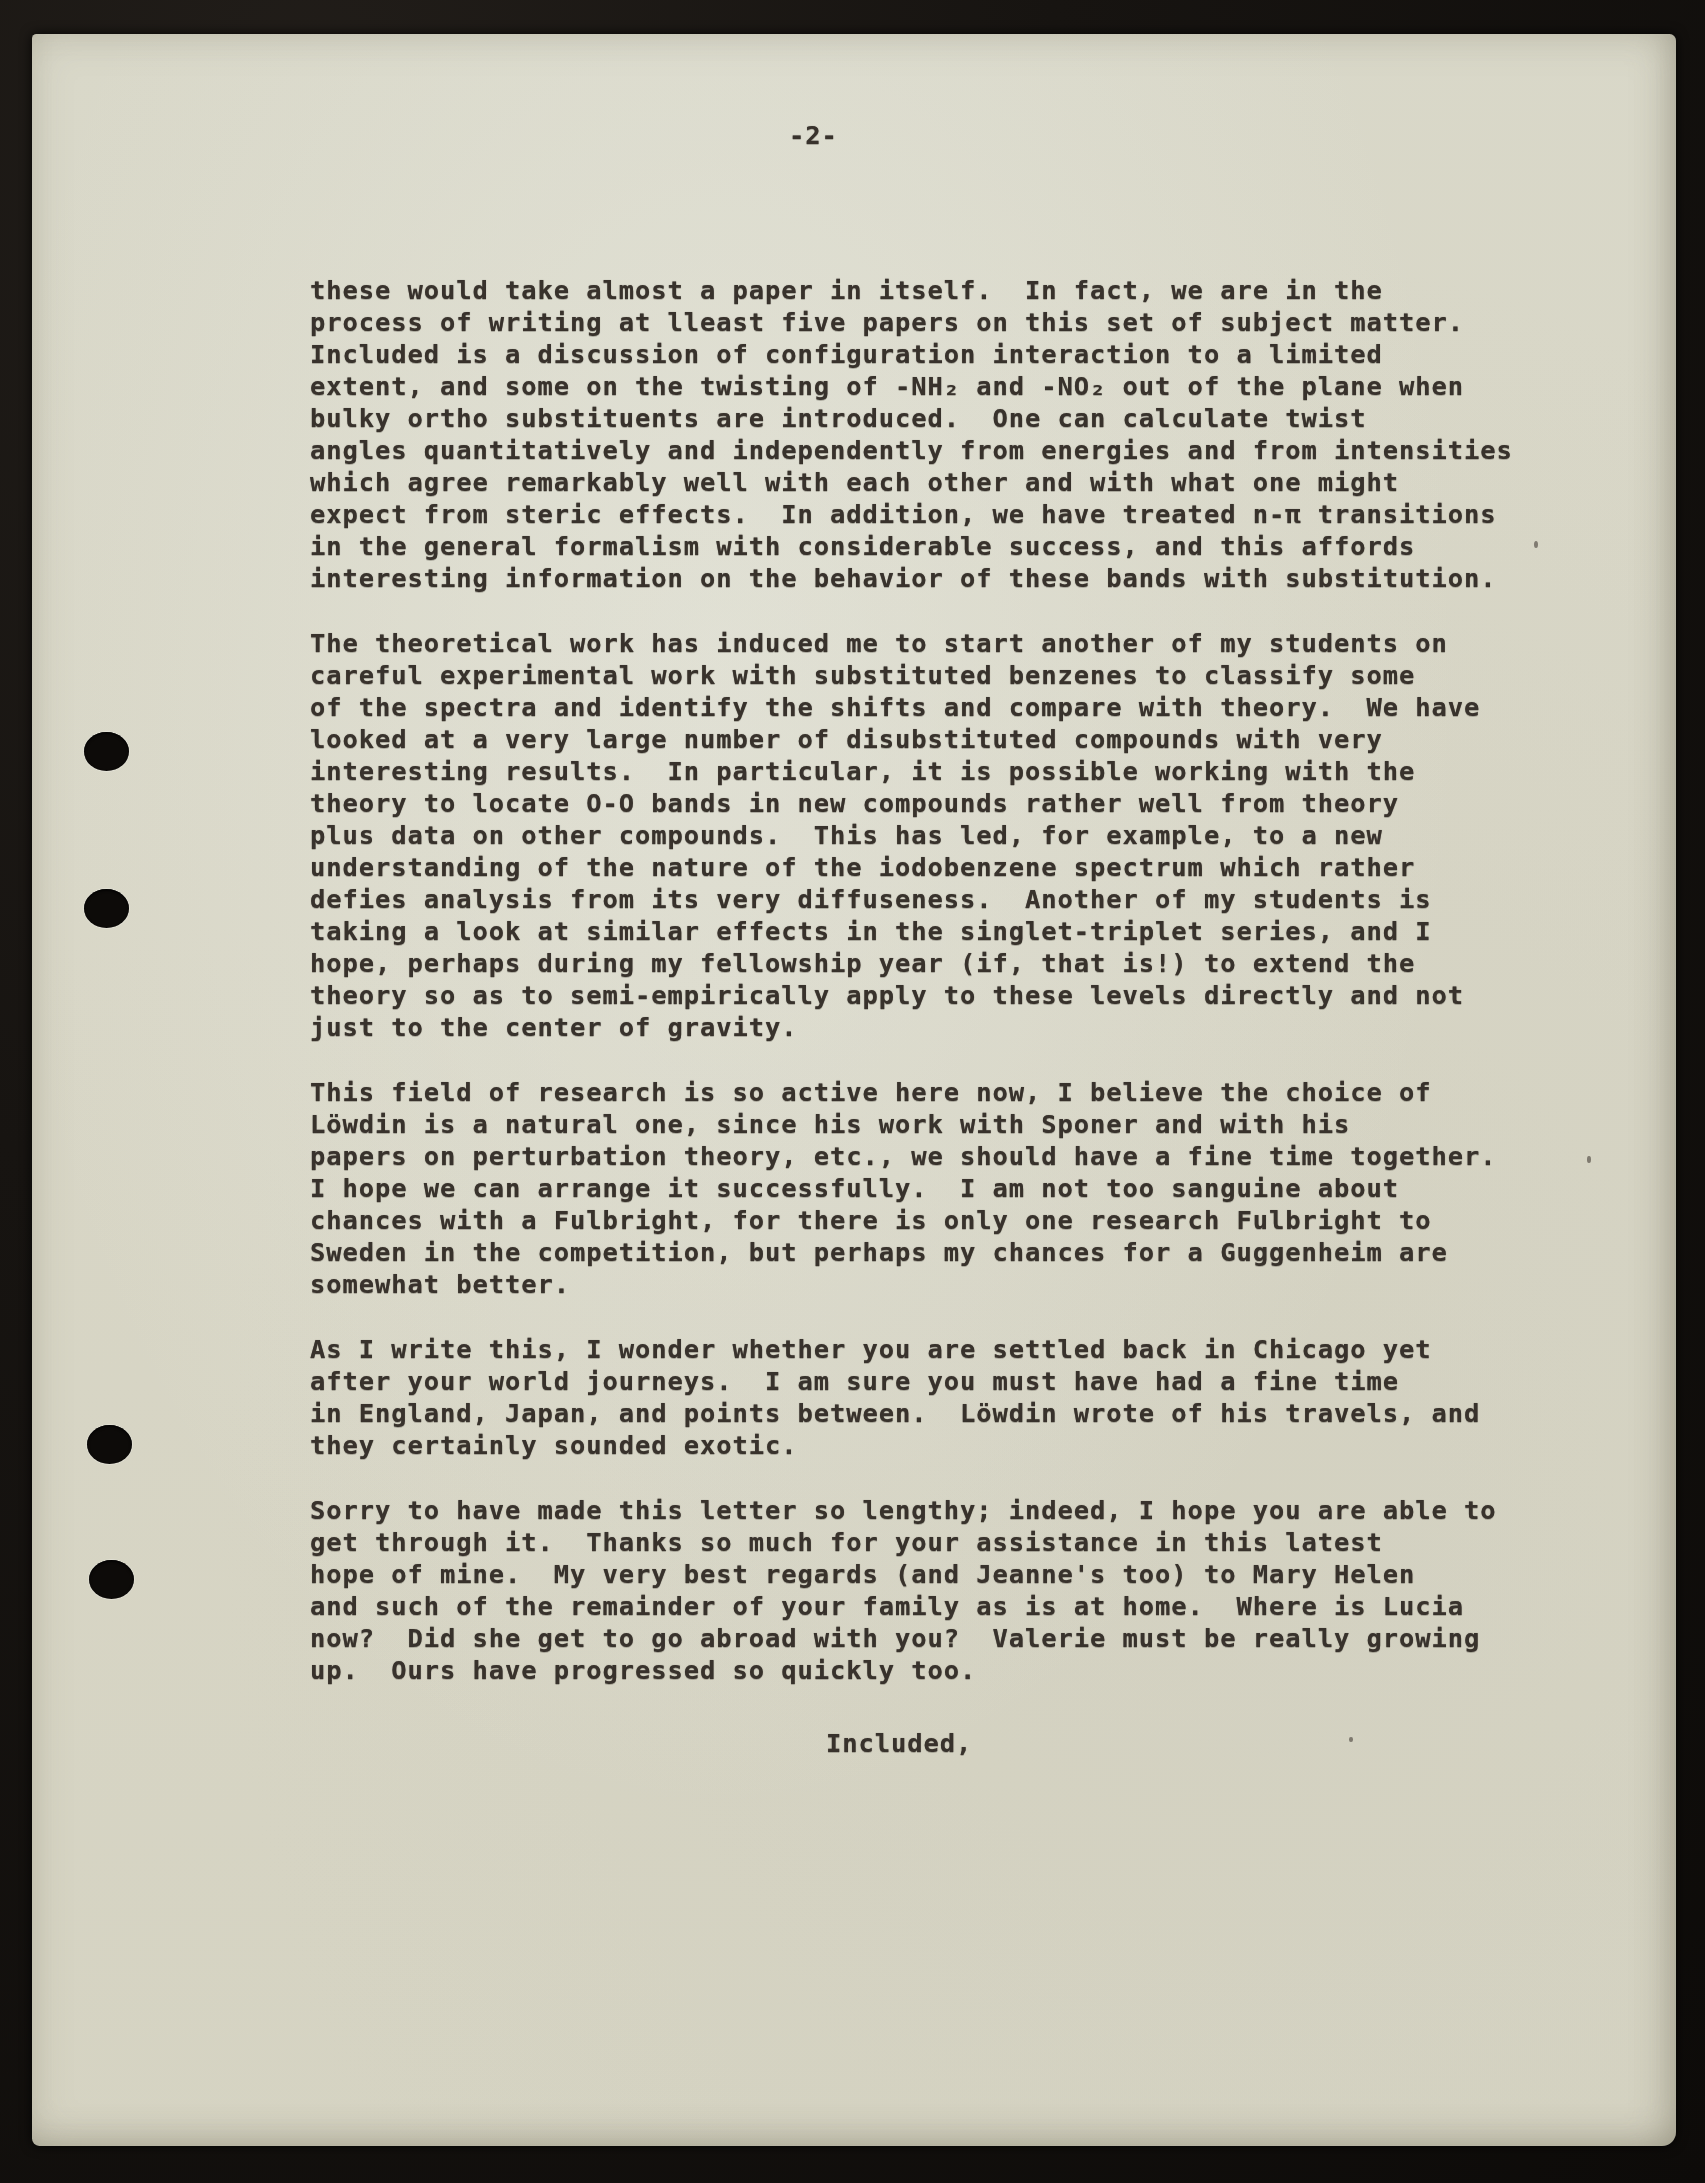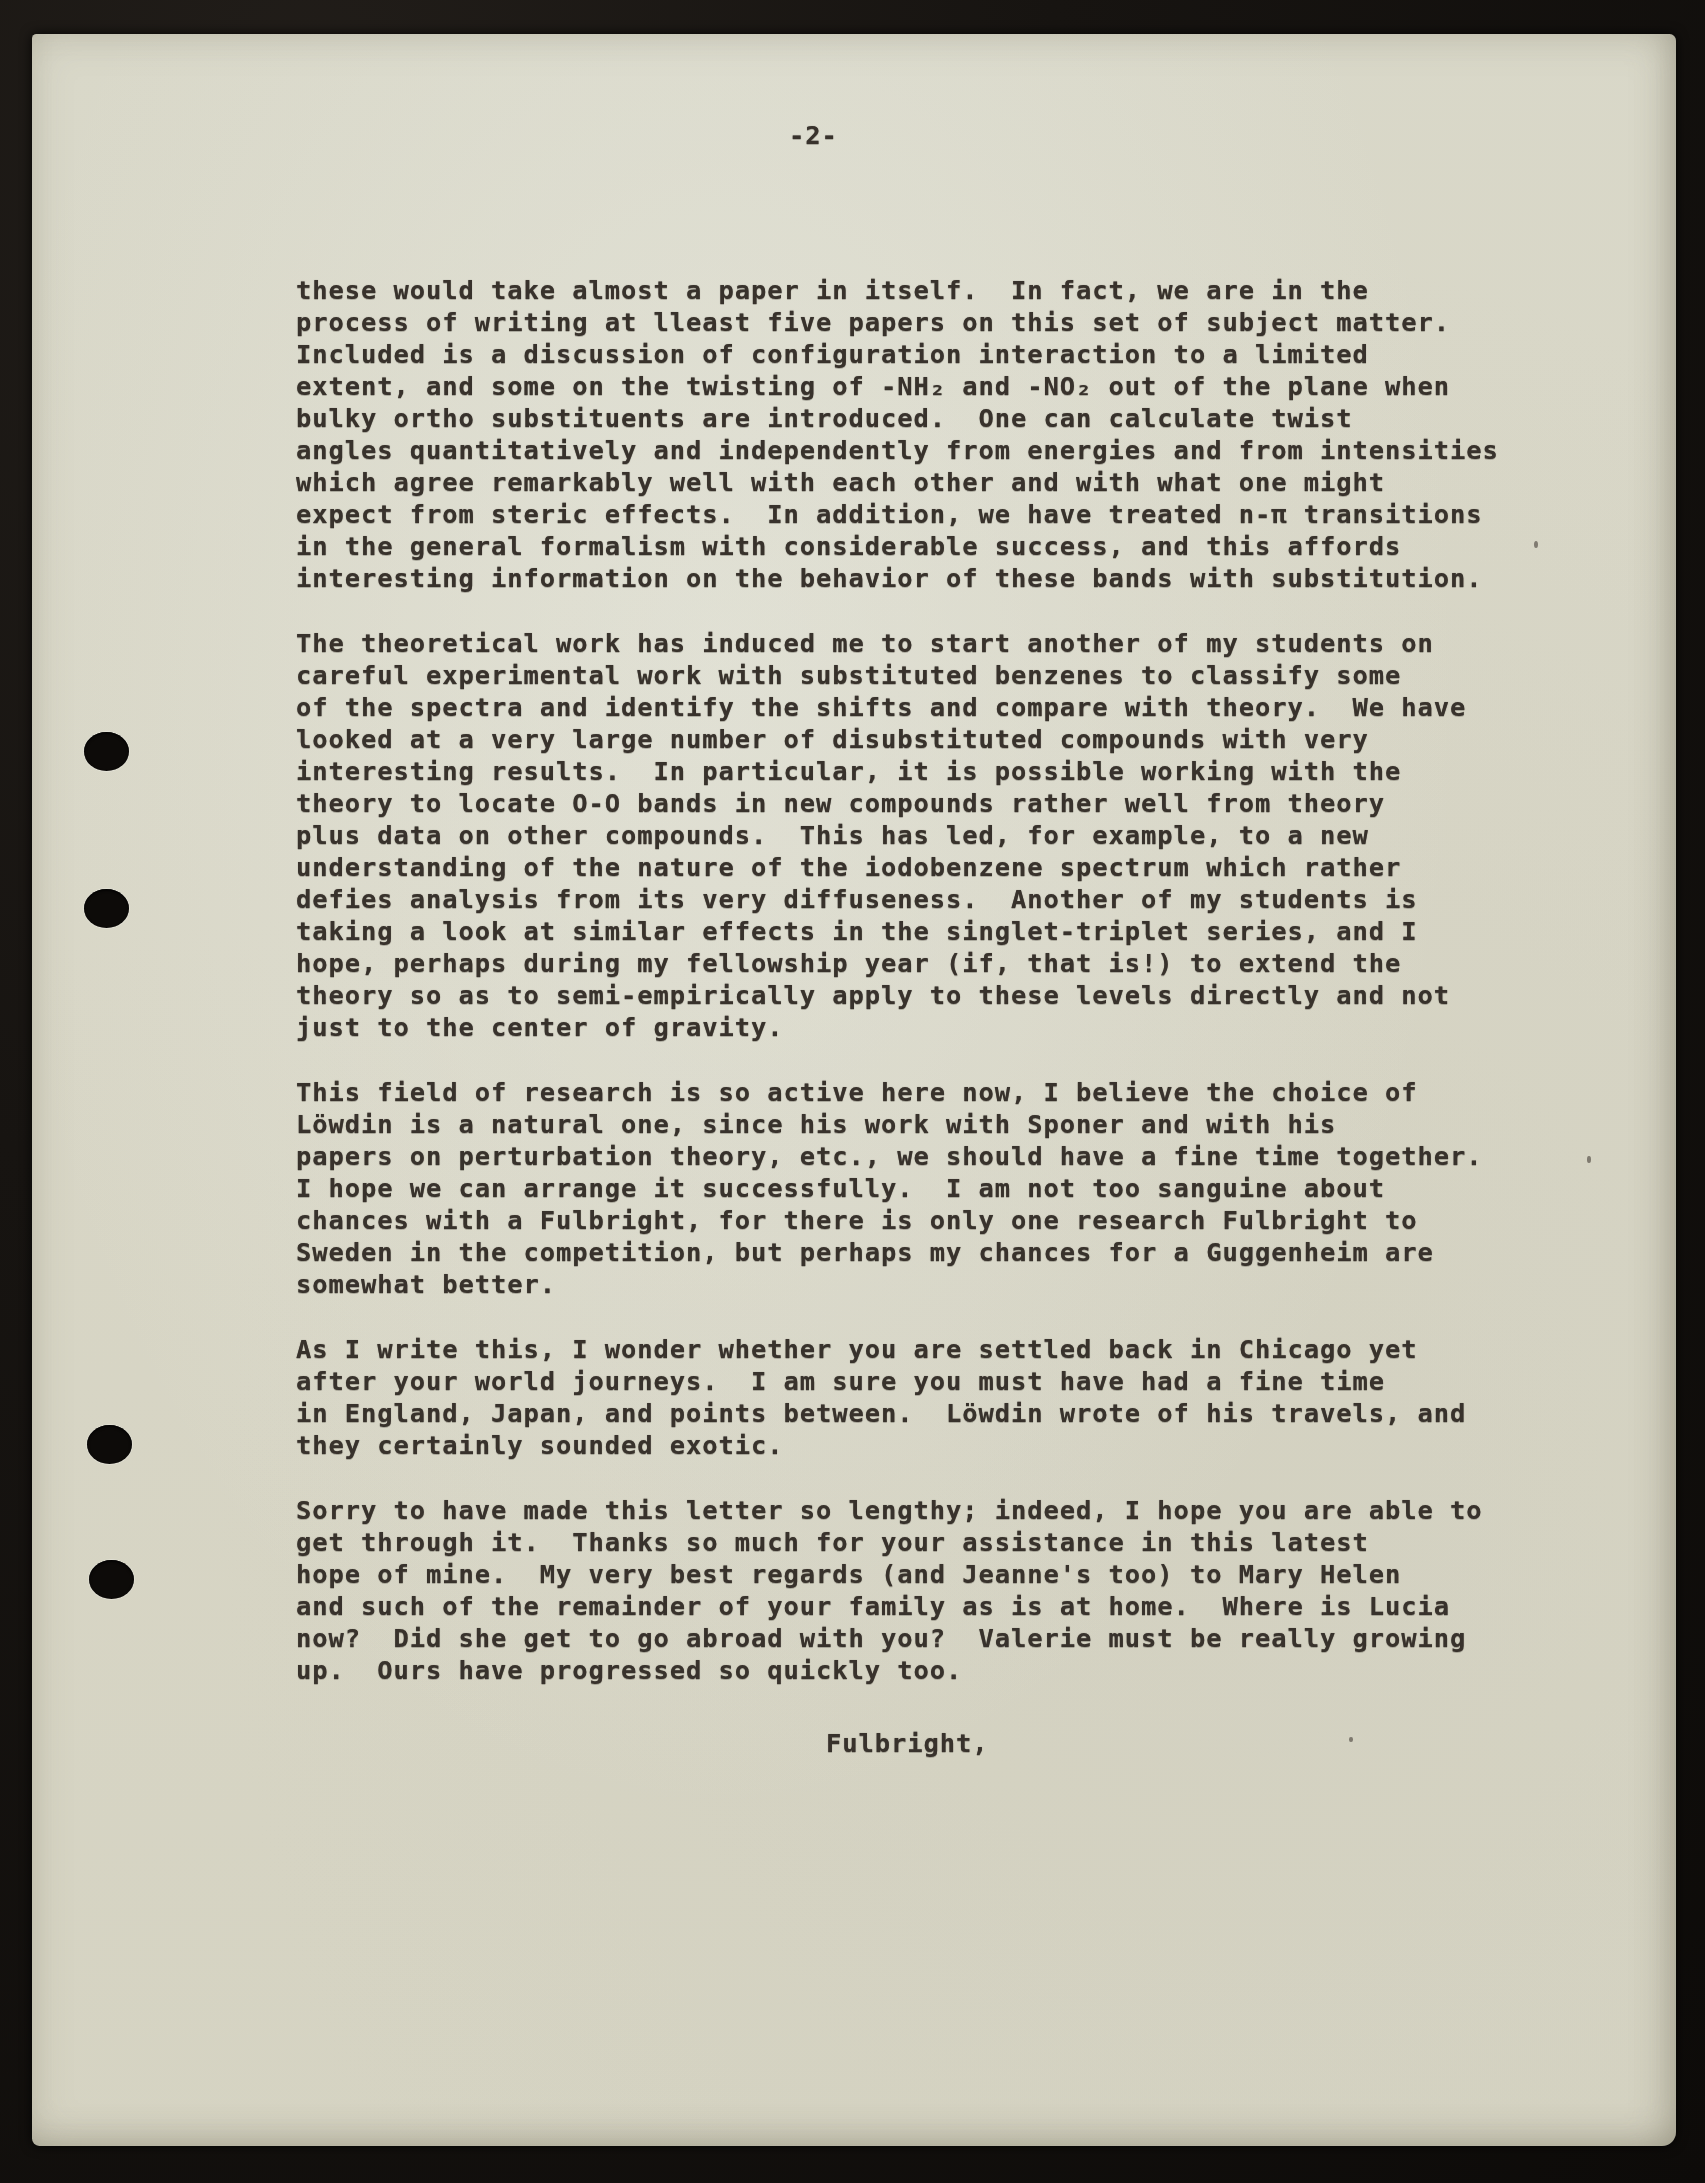--- a/index.html
+++ b/index.html
@@ -65,21 +65,21 @@
   }
 
   .pagenum {
     position: absolute;
     left: 757px;
     top: 86px;
   }
 
   .letter-body {
     position: absolute;
-    left: 264px;
+    left: 278px;
     top: 240px;
     width: 1262px;
   }
 
   .para { margin: 0 0 33px 0; }
   .line { height: 32px; line-height: 32px; }
 
   .closing {
     position: absolute;
     left: 794px;
@@ -106,20 +106,20 @@
 
     <div class="hole h1"></div>
     <div class="hole h2"></div>
     <div class="hole h3"></div>
     <div class="hole h4"></div>
 
     <div class="pagenum typed">-2-</div>
 
     <div class="letter-body typed" id="letterBody"><div class="para"><div class="line">these would take almost a paper in itself.  In fact, we are in the</div><div class="line">process of writing at lleast five papers on this set of subject matter.</div><div class="line">Included is a discussion of configuration interaction to a limited</div><div class="line">extent, and some on the twisting of -NH₂ and -NO₂ out of the plane when</div><div class="line">bulky ortho substituents are introduced.  One can calculate twist</div><div class="line">angles quantitatively and independently from energies and from intensities</div><div class="line">which agree remarkably well with each other and with what one might</div><div class="line">expect from steric effects.  In addition, we have treated n-π transitions</div><div class="line">in the general formalism with considerable success, and this affords</div><div class="line">interesting information on the behavior of these bands with substitution.</div></div><div class="para"><div class="line">The theoretical work has induced me to start another of my students on</div><div class="line">careful experimental work with substituted benzenes to classify some</div><div class="line">of the spectra and identify the shifts and compare with theory.  We have</div><div class="line">looked at a very large number of disubstituted compounds with very</div><div class="line">interesting results.  In particular, it is possible working with the</div><div class="line">theory to locate O-O bands in new compounds rather well from theory</div><div class="line">plus data on other compounds.  This has led, for example, to a new</div><div class="line">understanding of the nature of the iodobenzene spectrum which rather</div><div class="line">defies analysis from its very diffuseness.  Another of my students is</div><div class="line">taking a look at similar effects in the singlet-triplet series, and I</div><div class="line">hope, perhaps during my fellowship year (if, that is!) to extend the</div><div class="line">theory so as to semi-empirically apply to these levels directly and not</div><div class="line">just to the center of gravity.</div></div><div class="para"><div class="line">This field of research is so active here now, I believe the choice of</div><div class="line">Löwdin is a natural one, since his work with Sponer and with his</div><div class="line">papers on perturbation theory, etc., we should have a fine time together.</div><div class="line">I hope we can arrange it successfully.  I am not too sanguine about</div><div class="line">chances with a Fulbright, for there is only one research Fulbright to</div><div class="line">Sweden in the competition, but perhaps my chances for a Guggenheim are</div><div class="line">somewhat better.</div></div><div class="para"><div class="line">As I write this, I wonder whether you are settled back in Chicago yet</div><div class="line">after your world journeys.  I am sure you must have had a fine time</div><div class="line">in England, Japan, and points between.  Löwdin wrote of his travels, and</div><div class="line">they certainly sounded exotic.</div></div><div class="para"><div class="line">Sorry to have made this letter so lengthy; indeed, I hope you are able to</div><div class="line">get through it.  Thanks so much for your assistance in this latest</div><div class="line">hope of mine.  My very best regards (and Jeanne's too) to Mary Helen</div><div class="line">and such of the remainder of your family as is at home.  Where is Lucia</div><div class="line">now?  Did she get to go abroad with you?  Valerie must be really growing</div><div class="line">up.  Ours have progressed so quickly too.</div></div></div>
 
-    <div class="closing typed">Fulbright,</div>
+    <div class="closing typed">Included,</div>
 
     <div class="speck s1"></div>
     <div class="speck s2"></div>
     <div class="speck s3"></div>
   </div>
 </div>
 
 
 </body></html>

